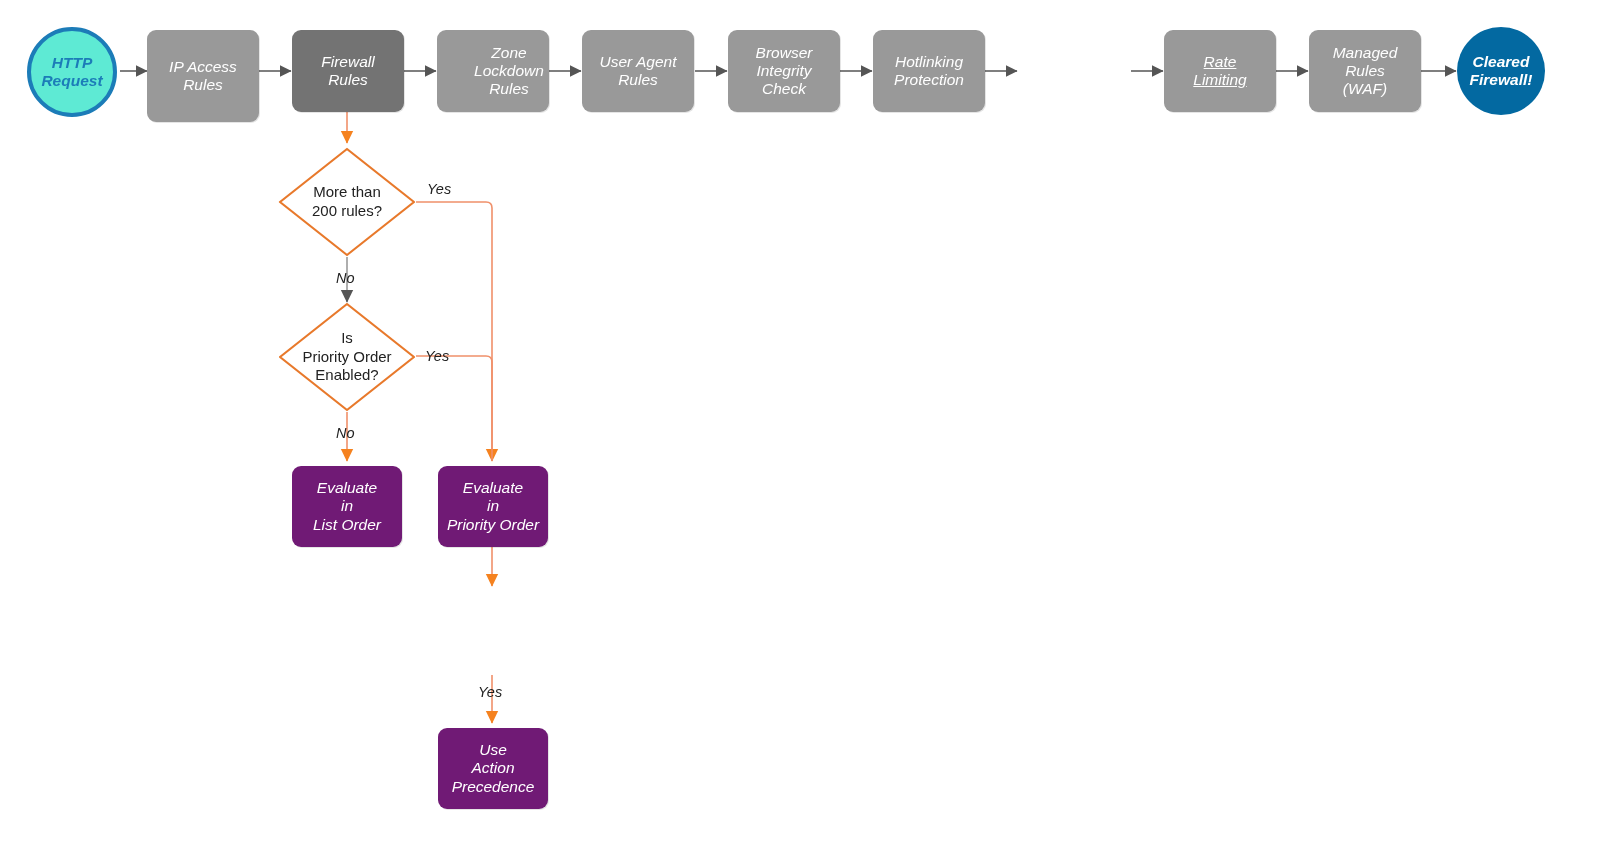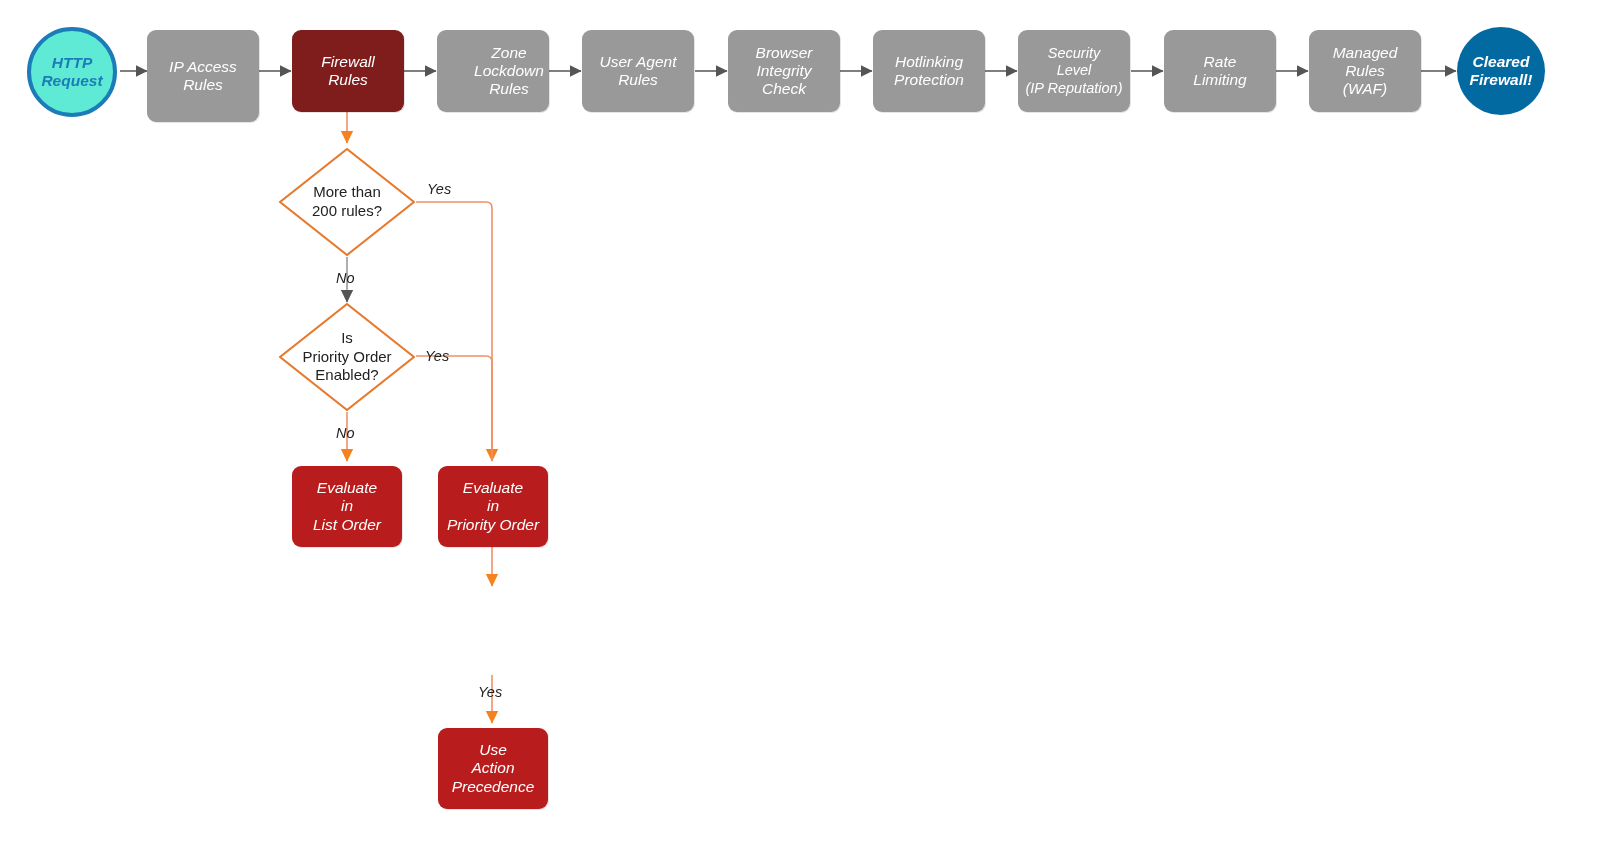--- a/index.html
+++ b/index.html
@@ -38,39 +38,39 @@
   }
   .pipe-box {
     background: #999999;
     color: #ffffff;
     border-radius: 9px;
     font-style: italic;
     font-size: 15.5px;
     box-shadow: 1px 1px 0 rgba(0,0,0,0.10);
   }
   .pipe-box.accent {
-    background: #7f1d1d;
+    background: #737373;
   }
   .circle {
     border-radius: 50%;
     font-style: italic;
     font-weight: bold;
     font-size: 15.5px;
   }
   .circle.start {
     background: #5eead4;
     border: 4px solid #1C7CB8;
     color: #1C7CB8;
   }
   .circle.end {
     background: #0369a1;
     color: #ffffff;
   }
   .action-box {
-    background: #b91c1c;
+    background: #701a75;
     color: #ffffff;
     border-radius: 9px;
     font-style: italic;
     font-size: 15.5px;
     box-shadow: 1px 1px 0 rgba(0,0,0,0.10);
   }
   .diamond-wrap {
     position: absolute;
   }
   .diamond-wrap svg {
@@ -191,29 +191,22 @@
     </span>
   </div>
 
   <div class="node pipe-box" style="left:873px; top:30px; width:112px; height:82px;">
     <span>
       <span class="ln">Hotlinking</span>
       <span class="ln">Protection</span>
     </span>
   </div>
 
-  <div class="node pipe-box" style="left:1018px; top:30px; width:112px; height:82px; font-size:14.5px;">
-    <span>
-      <span class="ln">Security</span>
-      <span class="ln">Level</span>
-      <span class="ln">(IP Reputation)</span>
-    </span>
-  </div>
-
-  <div class="node pipe-box" style="left:1164px; top:30px; width:112px; height:82px;">
+
+  <div class="node pipe-box" style="left:1164px; top:30px; width:112px; height:82px;text-decoration:underline;">
     <span>
       <span class="ln">Rate</span>
       <span class="ln">Limiting</span>
     </span>
   </div>
 
   <div class="node pipe-box" style="left:1309px; top:30px; width:112px; height:82px;">
     <span>
       <span class="ln">Managed</span>
       <span class="ln">Rules</span>

